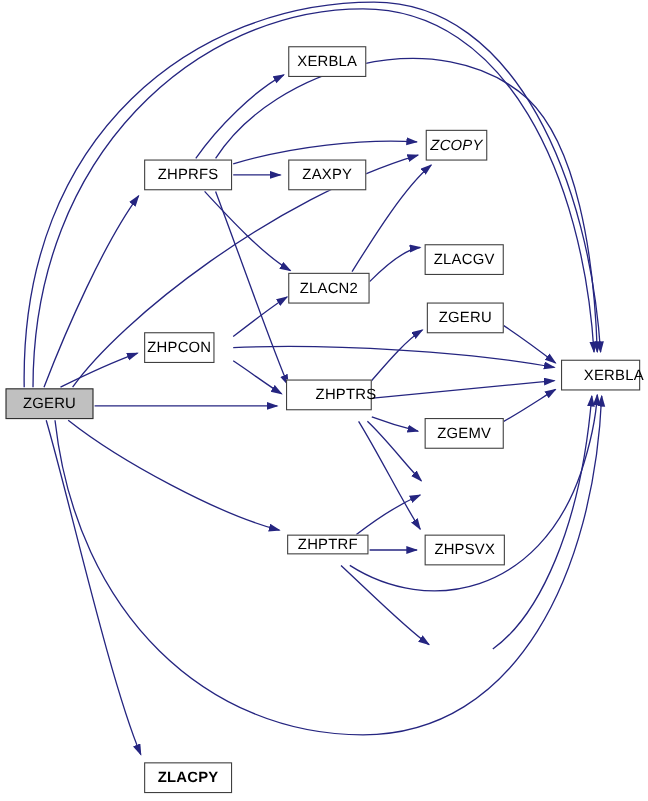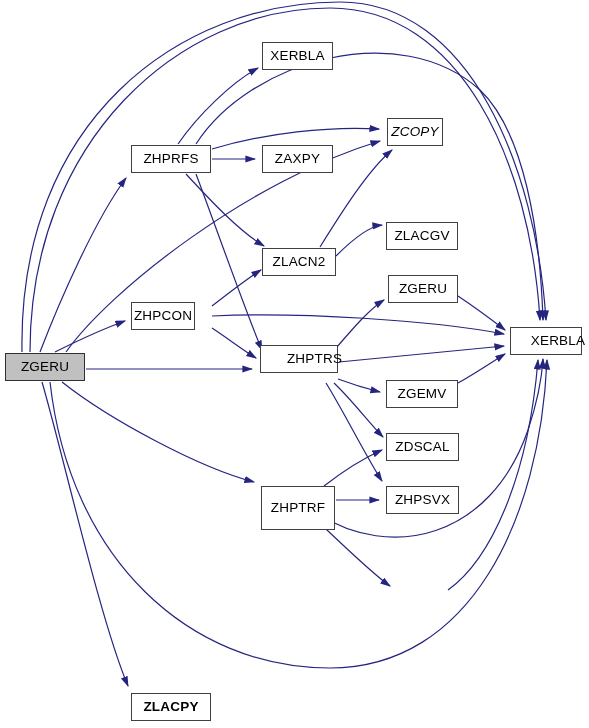--- a/index.html
+++ b/index.html
@@ -153,43 +153,40 @@
   </div>
 
   <div class="node" style="left:262px; top:248px; width:74px; height:28px;">
     <span class="node-label">ZLACN2</span>
   </div>
 
   <div class="node" style="left:260px; top:345px; width:78px; height:28px;padding-left:31px;">
     <span class="node-label">ZHPTRS</span>
   </div>
 
-  <div class="node" style="left:261px; top:486px; width:74px; height:44px;">
+  <div class="node" style="left:261px; top:486px; width:74px; height:18px;">
     <span class="node-label">ZHPTRF</span>
   </div>
 
   <div class="node" style="left:387px; top:118px; width:56px; height:28px;font-style:italic;">
     <span class="node-label">ZCOPY</span>
   </div>
 
   <div class="node" style="left:386px; top:222px; width:72px; height:28px;">
     <span class="node-label">ZLACGV</span>
   </div>
 
   <div class="node" style="left:388px; top:275px; width:70px; height:28px;">
     <span class="node-label">ZGERU</span>
   </div>
 
   <div class="node" style="left:386px; top:380px; width:72px; height:28px;">
     <span class="node-label">ZGEMV</span>
   </div>
 
-  <div class="node" style="left:386px; top:433px; width:73px; height:28px;">
-    <span class="node-label">ZDSCAL</span>
-  </div>
 
   <div class="node" style="left:386px; top:486px; width:73px; height:28px;">
     <span class="node-label">ZHPSVX</span>
   </div>
 
 
   <div class="node" style="left:510px; top:327px; width:72px; height:28px;padding-left:24px;">
     <span class="node-label">XERBLA</span>
   </div>
 

